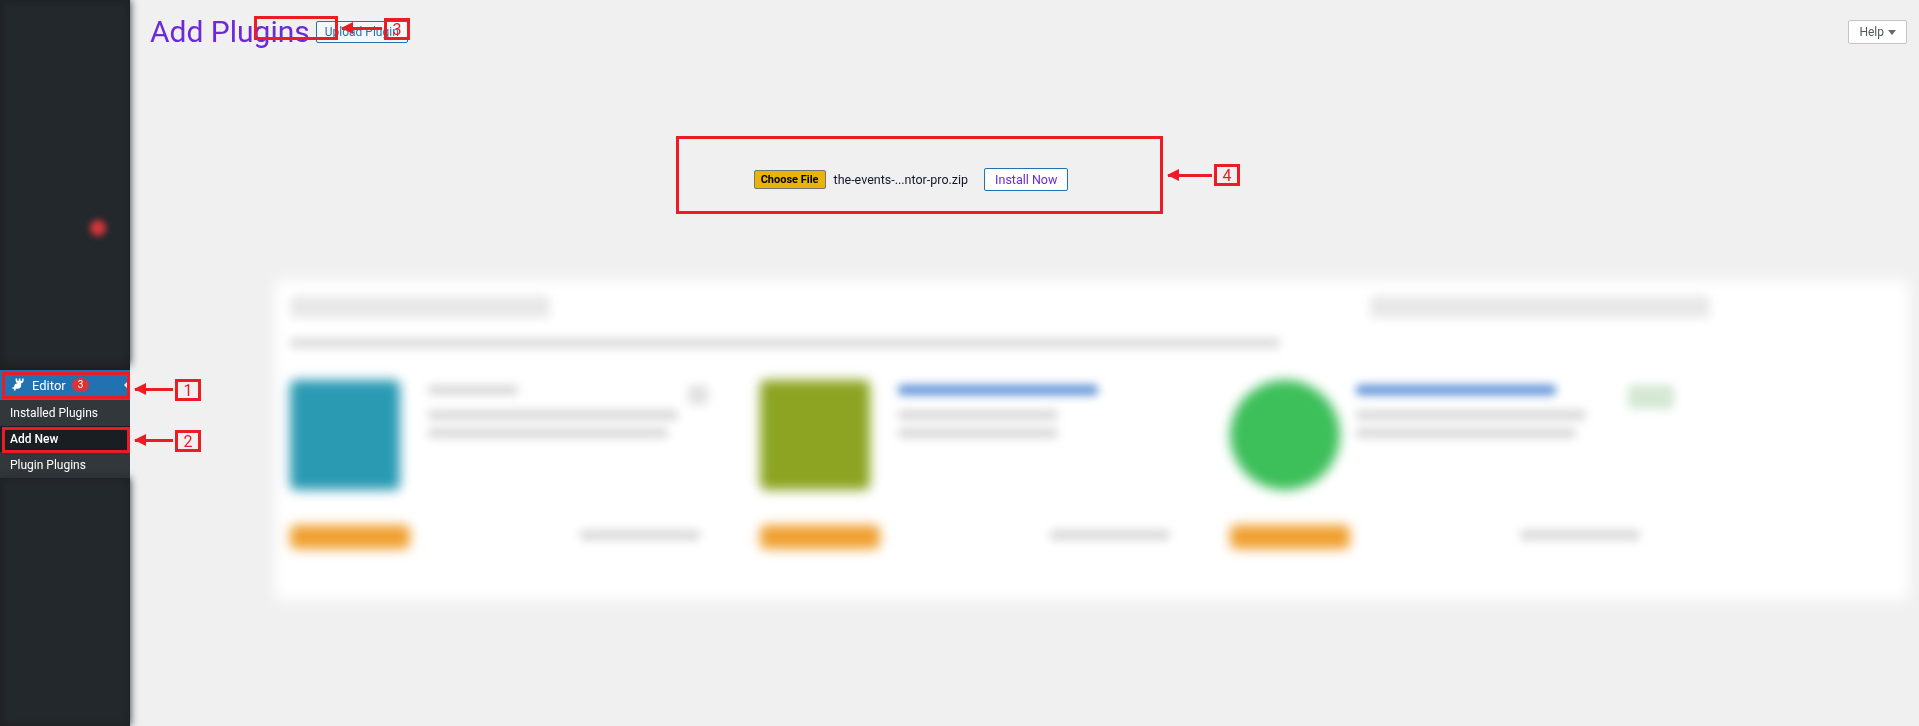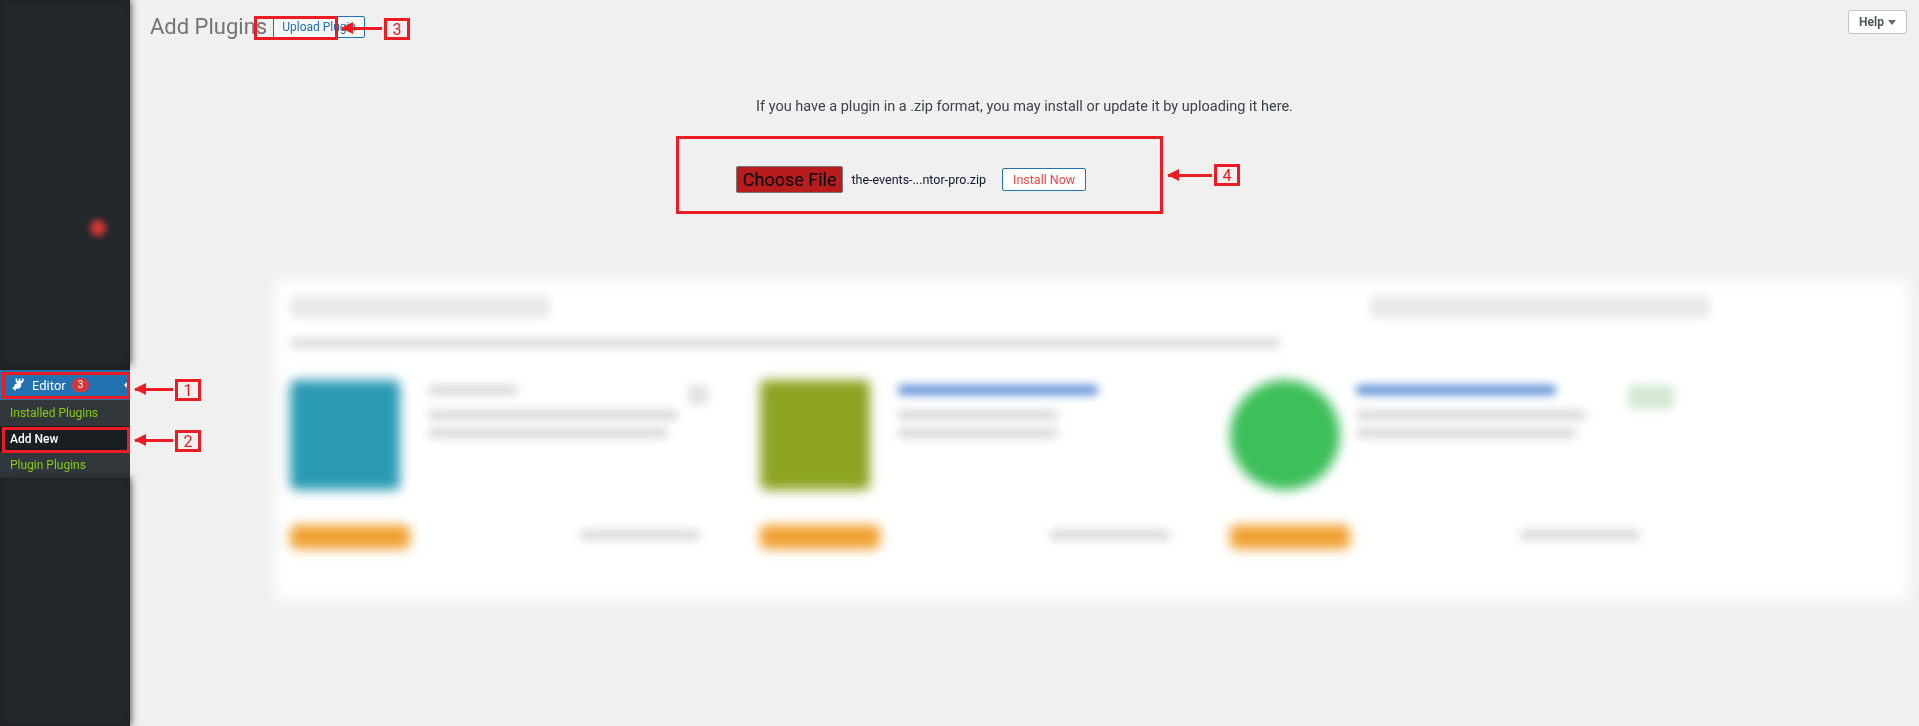--- a/index.html
+++ b/index.html
@@ -7,40 +7,40 @@
 
   .sidebar { position: absolute; left: 0; top: 0; width: 130px; height: 100%; background: #1e1e1e; color: #eee; }
   .sidebar-blur { position: absolute; left: 0; top: 0; width: 130px; height: 365px; background: #23282d; filter: blur(4px); }
   .sidebar-blur2 { position: absolute; left: 0; top: 478px; width: 130px; height: 248px; background: #23282d; filter: blur(4px); }
 
   .plugins-item { position: absolute; left: 0; top: 370px; width: 130px; height: 30px; background: #2271b1; display: flex; align-items: center; padding-left: 10px; color: #fff; font-size: 13px; gap: 6px; cursor: pointer; }
   .plugins-item .arrow-in { position: absolute; right: -1px; top: 8px; width: 0; height: 0; border-top: 7px solid transparent; border-bottom: 7px solid transparent; border-right: 7px solid #f0f0f1; }
   .badge { background: #d63638; color: #fff; border-radius: 9px; font-size: 10px; padding: 1px 6px; line-height: 1.2; }
   .plug-icon svg { width: 16px; height: 16px; fill: #fff; }
 
-  .sub-item { position: absolute; left: 0; width: 130px; height: 26px; background: #32373c; color: #84cc16; font-size: 12px; display: flex; align-items: center; padding-left: 10px; cursor: pointer; }
+  .sub-item { position: absolute; left: 0; width: 130px; height: 26px; background: #32373c; color: #ffffff; font-size: 12px; display: flex; align-items: center; padding-left: 10px; cursor: pointer; }
   .sub-installed { top: 400px; }
   .sub-addnew { top: 426px; background: #191e23; color: #fff; font-weight: 500; }
   .sub-editor { top: 452px; }
 
   .main { position: absolute; left: 130px; top: 0; width: 1789px; height: 100%; }
 
-  .help-btn { position: absolute; right: 12px; top: 10px; background: #fff; border: 1px solid #c3c4c7; padding: 4px 10px; font-size: 12px; color: #50575e; display: flex; align-items: center; gap: 4px; cursor: pointer; border-radius: 2px; font-weight: bold; }
+  .help-btn { position: absolute; right: 12px; top: 20px; background: #fff; border: 1px solid #c3c4c7; padding: 4px 10px; font-size: 12px; color: #50575e; display: flex; align-items: center; gap: 4px; cursor: pointer; border-radius: 2px; }
   .caret-down { width: 0; height: 0; border-left: 4px solid transparent; border-right: 4px solid transparent; border-top: 5px solid #666; }
 
   .page-title-row { position: absolute; left: 20px; top: 14px; display: flex; align-items: center; gap: 6px; }
-  .page-title { font-size: 22px; font-weight: 400; color: #737373; }
+  .page-title { font-size: 30px; font-weight: 400; color: #6d28d9; }
   .upload-btn { border: 1px solid #2271b1; color: #2271b1; background: #f6f7f7; font-size: 12px; padding: 3px 8px; border-radius: 2px; cursor: pointer; }
 
   .upload-text { position: absolute; left: 50%; top: 98px; transform: translateX(-50%); font-size: 14.5px; color: #3c434a; }
 
   .upload-box { position: absolute; left: 564px; top: 158px; width: 434px; height: 42px; display: flex; align-items: center; gap: 8px; padding: 0 12px; justify-content:center;}
-  .choose-file-btn { font-size: 18px; padding: 2px 6px; border: 1px solid #767676; background: #b91c1c; cursor: pointer; border-radius:2px;}
+  .choose-file-btn { font-size: 11px; padding: 2px 6px; border: 1px solid #767676; background: #eab308; cursor: pointer; border-radius:2px;font-weight:bold;}
   .file-name { font-size: 12.5px; color: #0f172a; }
-  .install-btn { border: 1px solid #2271b1; color: #ef4444; background: #fff; font-size: 12.5px; padding: 3px 10px; border-radius: 2px; cursor: pointer; margin-left: 8px; }
+  .install-btn { border: 1px solid #2271b1; color: #6d28d9; background: #fff; font-size: 12.5px; padding: 3px 10px; border-radius: 2px; cursor: pointer; margin-left: 8px; }
 
   .blur-content { position: absolute; left: 145px; top: 280px; width: 1634px; height: 320px; background: #fff; filter: blur(7px); border-radius: 4px; }
   .blur-card { position: absolute; filter: blur(6px); border-radius: 6px; }
   .bc1 { left: 160px; top: 380px; width: 110px; height: 110px; background: #2a9ab3; }
   .bc2 { left: 630px; top: 380px; width: 110px; height: 110px; background: #8ca422; }
   .bc3 { left: 1100px; top: 380px; width: 110px; height: 110px; background: #3dbf5a; border-radius:55px;}
   .bc4 { left: 160px; top: 525px; width: 120px; height: 24px; background: #f0a030; }
   .bc5 { left: 630px; top: 525px; width: 120px; height: 24px; background: #f0a030; }
   .bc6 { left: 1100px; top: 525px; width: 120px; height: 24px; background: #f0a030; }
   .bctext { position:absolute; filter: blur(5px); background:#d8d8d8; border-radius:4px; height:10px; }
@@ -118,21 +118,20 @@
   <div class="help-btn">
     <span>Help</span>
     <span class="caret-down"></span>
   </div>
 
   <div class="page-title-row">
     <h1 class="page-title">Add Plugins</h1>
     <button class="upload-btn">Upload Plugin</button>
   </div>
 
-  <div class="upload-text">If you have a plugin in a .zip format, you may install or update it by uploading it here.</div>
 
   <div class="upload-box">
     <button class="choose-file-btn">Choose File</button>
     <span class="file-name">the-events-...ntor-pro.zip</span>
     <button class="install-btn">Install Now</button>
   </div>
 
   <div class="blur-content"></div>
   <div class="filterbar-blur"></div>
   <div class="searchbar-blur"></div>

